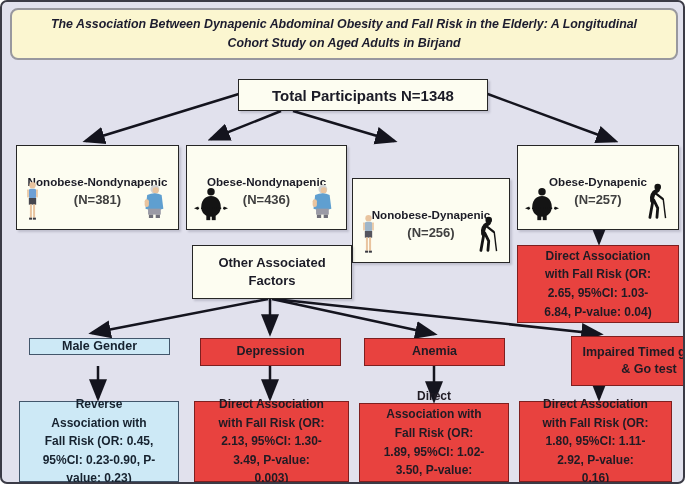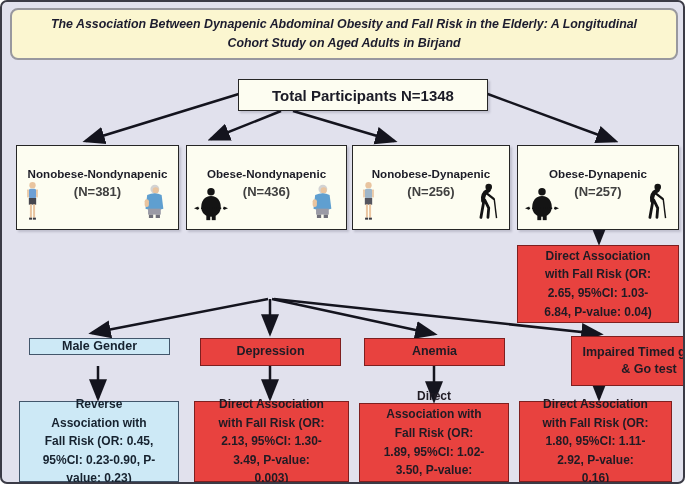--- a/index.html
+++ b/index.html
@@ -25,21 +25,21 @@
     color:#1b1b26; font-weight:bold;
   }
   .total-box {
     left:236px; top:77px; width:250px; height:32px;
     display:flex; align-items:center; justify-content:center;
     font-size:15px;
   }
   .group-box {
     top:143px; height:85px;
     display:flex; flex-direction:column; align-items:center; justify-content:flex-start;
-    padding-top:20px;
+    padding-top:28px;
   }
   .group-name { font-size:11.6px; font-weight:bold; color:#1b1b26; line-height:1.3; }
   .group-n { font-size:13px; font-weight:bold; color:#404040; margin-top:3px; }
   .icon-bl { position:absolute; left:7px; bottom:4px; }
   .icon-br { position:absolute; right:7px; bottom:4px; }
   .factors-box {
     left:190px; top:243px; width:160px; height:54px;
     display:flex; align-items:center; justify-content:center;
     font-size:13px; padding:0 18px; line-height:1.4;
   }
@@ -142,21 +142,21 @@
         <circle cx="22" cy="9.5" r="3.6" fill="#e9c49f"></circle>
         <path d="M12,15 Q21,11 29,15 L31,31 Q20,35 10,31 Z" fill="#5f9fd0"></path>
         <rect x="9" y="20" width="5" height="9" rx="2.4" fill="#e9c49f"></rect>
         <rect x="13" y="31" width="15" height="7" fill="#9a9aa5"></rect>
         <rect x="14" y="38" width="5" height="4" fill="#6e6e78"></rect>
         <rect x="22" y="38" width="5" height="4" fill="#6e6e78"></rect>
       </svg>
     </span>
   </div>
 
-  <div class="box ivory group-box" style="left:350px; width:158px;">
+  <div class="box ivory group-box" style="left:350px; width:158px;margin-top:33px;">
     <span class="group-name">Nonobese-Dynapenic</span>
     <span class="group-n">(N=256)</span>
     <span class="icon-bl">
       <svg width="17" height="40" viewBox="0 0 20 48">
         <circle cx="10" cy="5" r="3.8" fill="#e9c49f"></circle>
         <rect x="5.6" y="9.4" width="8.8" height="11.4" rx="2" fill="#9fb6c9"></rect>
         <rect x="3.6" y="10" width="2" height="10" rx="1" fill="#e9c49f"></rect>
         <rect x="14.4" y="10" width="2" height="10" rx="1" fill="#e9c49f"></rect>
         <rect x="5.6" y="20.4" width="8.8" height="8" fill="#55555e"></rect>
         <rect x="6.9" y="28" width="2.4" height="16" fill="#e9c49f"></rect>
@@ -196,20 +196,23 @@
         <circle cx="15" cy="6" r="4.2" fill="#141414"></circle>
         <path d="M15,10 C9,13 7,18 8,24" stroke="#141414" stroke-width="5.5" fill="none" stroke-linecap="round"></path>
         <path d="M9,23 L7,34 L5,45" stroke="#141414" stroke-width="3.6" fill="none" stroke-linecap="round"></path>
         <path d="M10,23 L15,33 L14,45" stroke="#141414" stroke-width="3.6" fill="none" stroke-linecap="round"></path>
         <path d="M12,14 L21,21" stroke="#141414" stroke-width="3" fill="none" stroke-linecap="round"></path>
         <line x1="22" y1="21" x2="25" y2="46" stroke="#141414" stroke-width="1.8"></line>
       </svg>
     </span>
   </div>
 
+  <div class="box ivory factors-box">
+    <span>Other Associated Factors</span>
+  </div>
 
   <div class="box red result-big" style="left:515px; top:243px; width:162px; height:78px;">
     <span>Direct Association with Fall Risk (OR: 2.65, 95%CI: 1.03-6.84, P-value: 0.04)</span>
   </div>
 
   <div class="box blue factor-label" style="left:27px; top:336px; width:141px; height:17px;">
     <span>Male Gender</span>
   </div>
   <div class="box red factor-label" style="left:362px; top:336px; width:141px; height:28px;">
     <span>Anemia</span>

